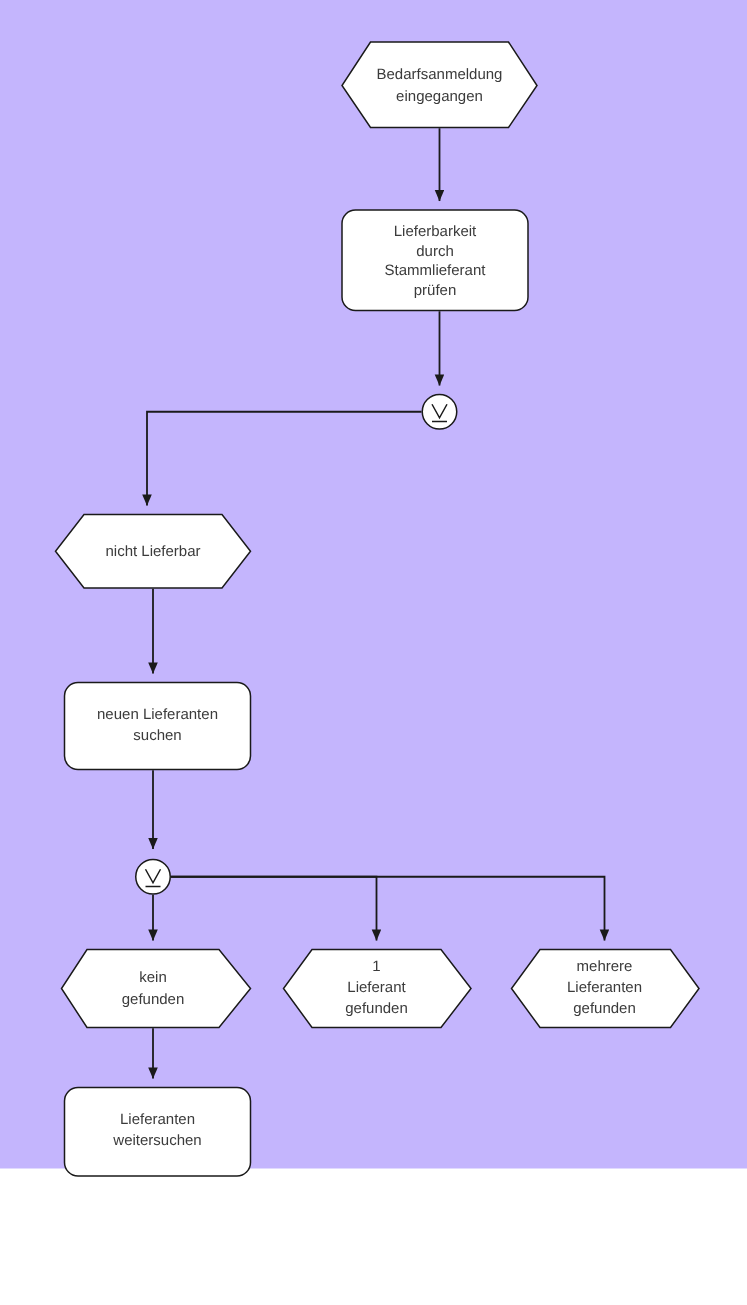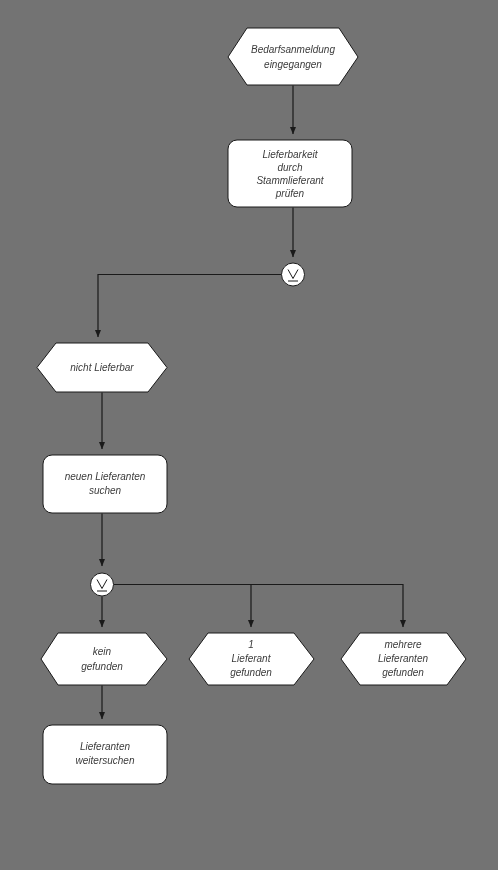--- a/index.html
+++ b/index.html
@@ -9,23 +9,22 @@
   }
   body {
     width: 498px;
     height: 870px;
     font-family: "Liberation Sans", sans-serif;
     overflow: hidden;
   }
   #flowchart-root {
     position: relative;
     width: 498px;
-    height: 870px;
-    background: #737373;
-    font-style: italic;
+    height: 779px;
+    background: #c4b5fd;
   }
   svg#diagram {
     display: block;
     width: 498px;
     height: 870px;
   }
   .shape-outline {
     fill: #ffffff;
     stroke: #1a1a1a;
     stroke-width: 1;

